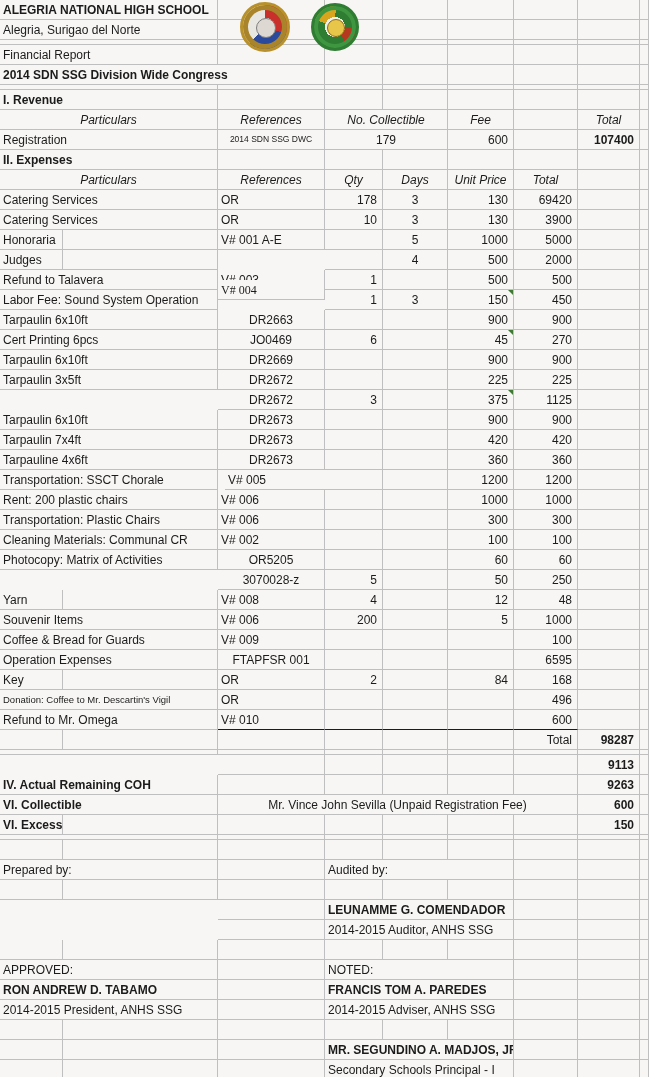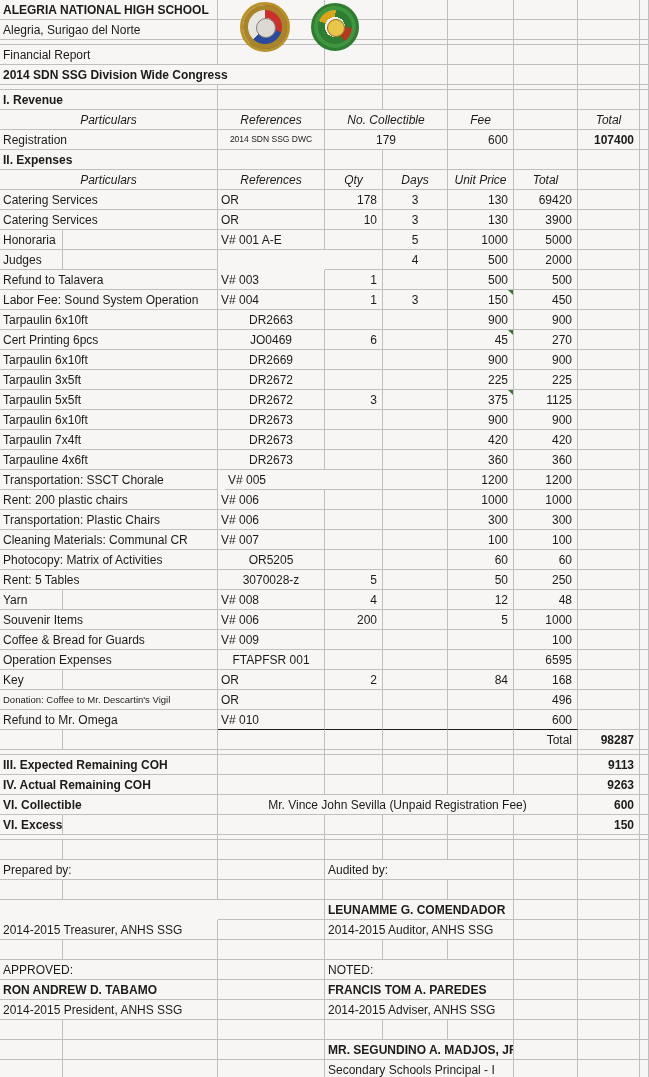--- a/index.html
+++ b/index.html
@@ -184,21 +184,21 @@
     <div class="c " style="left: 640px; top: 250px; width: 9px; height: 20px;"></div>
     <div class="c lft" style="left: 0px; top: 270px; width: 218px; height: 20px;">Refund to Talavera</div>
     <div class="c lft" style="left: 218px; top: 270px; width: 107px; height: 20px;">V# 003</div>
     <div class="c rgt" style="left: 325px; top: 270px; width: 58px; height: 20px;">1</div>
     <div class="c ctr" style="left: 383px; top: 270px; width: 65px; height: 20px;"></div>
     <div class="c rgt" style="left: 448px; top: 270px; width: 66px; height: 20px;">500</div>
     <div class="c rgt" style="left: 514px; top: 270px; width: 64px; height: 20px;">500</div>
     <div class="c " style="left: 578px; top: 270px; width: 62px; height: 20px;"></div>
     <div class="c " style="left: 640px; top: 270px; width: 9px; height: 20px;"></div>
     <div class="c lft" style="left: 0px; top: 290px; width: 218px; height: 20px;">Labor Fee: Sound System Operation</div>
-    <div class="c lft" style="left: 218px; top: 290px; width: 107px; height: 20px;">V# 004</div>
+    <div class="c lft" style="left: 218px; top: 280px; width: 107px; height: 20px; font-family: Liberation Serif, serif;">V# 004</div>
     <div class="c rgt" style="left: 325px; top: 290px; width: 58px; height: 20px;">1</div>
     <div class="c ctr" style="left: 383px; top: 290px; width: 65px; height: 20px;">3</div>
     <div class="c rgt" style="left: 448px; top: 290px; width: 66px; height: 20px;">150<span class="tri"></span></div>
     <div class="c rgt" style="left: 514px; top: 290px; width: 64px; height: 20px;">450</div>
     <div class="c " style="left: 578px; top: 290px; width: 62px; height: 20px;"></div>
     <div class="c " style="left: 640px; top: 290px; width: 9px; height: 20px;"></div>
     <div class="c lft" style="left: 0px; top: 310px; width: 218px; height: 20px;">Tarpaulin 6x10ft</div>
     <div class="c ctr" style="left: 218px; top: 310px; width: 107px; height: 20px;">DR2663</div>
     <div class="c rgt" style="left: 325px; top: 310px; width: 58px; height: 20px;"></div>
     <div class="c ctr" style="left: 383px; top: 310px; width: 65px; height: 20px;"></div>
@@ -223,21 +223,20 @@
     <div class="c " style="left: 578px; top: 350px; width: 62px; height: 20px;"></div>
     <div class="c " style="left: 640px; top: 350px; width: 9px; height: 20px;"></div>
     <div class="c lft" style="left: 0px; top: 370px; width: 218px; height: 20px;">Tarpaulin 3x5ft</div>
     <div class="c ctr" style="left: 218px; top: 370px; width: 107px; height: 20px;">DR2672</div>
     <div class="c rgt" style="left: 325px; top: 370px; width: 58px; height: 20px;"></div>
     <div class="c ctr" style="left: 383px; top: 370px; width: 65px; height: 20px;"></div>
     <div class="c rgt" style="left: 448px; top: 370px; width: 66px; height: 20px;">225</div>
     <div class="c rgt" style="left: 514px; top: 370px; width: 64px; height: 20px;">225</div>
     <div class="c " style="left: 578px; top: 370px; width: 62px; height: 20px;"></div>
     <div class="c " style="left: 640px; top: 370px; width: 9px; height: 20px;"></div>
-    <div class="c lft" style="left: 0px; top: 390px; width: 218px; height: 20px;">Tarpaulin 5x5ft</div>
     <div class="c ctr" style="left: 218px; top: 390px; width: 107px; height: 20px;">DR2672</div>
     <div class="c rgt" style="left: 325px; top: 390px; width: 58px; height: 20px;">3</div>
     <div class="c ctr" style="left: 383px; top: 390px; width: 65px; height: 20px;"></div>
     <div class="c rgt" style="left: 448px; top: 390px; width: 66px; height: 20px;">375<span class="tri"></span></div>
     <div class="c rgt" style="left: 514px; top: 390px; width: 64px; height: 20px;">1125</div>
     <div class="c " style="left: 578px; top: 390px; width: 62px; height: 20px;"></div>
     <div class="c " style="left: 640px; top: 390px; width: 9px; height: 20px;"></div>
     <div class="c lft" style="left: 0px; top: 410px; width: 218px; height: 20px;">Tarpaulin 6x10ft</div>
     <div class="c ctr" style="left: 218px; top: 410px; width: 107px; height: 20px;">DR2673</div>
     <div class="c rgt" style="left: 325px; top: 410px; width: 58px; height: 20px;"></div>
@@ -280,36 +279,35 @@
     <div class="c " style="left: 640px; top: 490px; width: 9px; height: 20px;"></div>
     <div class="c lft" style="left: 0px; top: 510px; width: 218px; height: 20px;">Transportation: Plastic Chairs</div>
     <div class="c lft" style="left: 218px; top: 510px; width: 107px; height: 20px;">V# 006</div>
     <div class="c rgt" style="left: 325px; top: 510px; width: 58px; height: 20px;"></div>
     <div class="c ctr" style="left: 383px; top: 510px; width: 65px; height: 20px;"></div>
     <div class="c rgt" style="left: 448px; top: 510px; width: 66px; height: 20px;">300</div>
     <div class="c rgt" style="left: 514px; top: 510px; width: 64px; height: 20px;">300</div>
     <div class="c " style="left: 578px; top: 510px; width: 62px; height: 20px;"></div>
     <div class="c " style="left: 640px; top: 510px; width: 9px; height: 20px;"></div>
     <div class="c lft" style="left: 0px; top: 530px; width: 218px; height: 20px;">Cleaning Materials: Communal CR</div>
-    <div class="c lft" style="left: 218px; top: 530px; width: 107px; height: 20px;">V# 007</div>
+    <div class="c lft" style="left: 218px; top: 530px; width: 107px; height: 20px;">V# 002</div>
     <div class="c rgt" style="left: 325px; top: 530px; width: 58px; height: 20px;"></div>
     <div class="c ctr" style="left: 383px; top: 530px; width: 65px; height: 20px;"></div>
     <div class="c rgt" style="left: 448px; top: 530px; width: 66px; height: 20px;">100</div>
     <div class="c rgt" style="left: 514px; top: 530px; width: 64px; height: 20px;">100</div>
     <div class="c " style="left: 578px; top: 530px; width: 62px; height: 20px;"></div>
     <div class="c " style="left: 640px; top: 530px; width: 9px; height: 20px;"></div>
     <div class="c lft" style="left: 0px; top: 550px; width: 218px; height: 20px;">Photocopy: Matrix of Activities</div>
     <div class="c ctr" style="left: 218px; top: 550px; width: 107px; height: 20px;">OR5205</div>
     <div class="c rgt" style="left: 325px; top: 550px; width: 58px; height: 20px;"></div>
     <div class="c ctr" style="left: 383px; top: 550px; width: 65px; height: 20px;"></div>
     <div class="c rgt" style="left: 448px; top: 550px; width: 66px; height: 20px;">60</div>
     <div class="c rgt" style="left: 514px; top: 550px; width: 64px; height: 20px;">60</div>
     <div class="c " style="left: 578px; top: 550px; width: 62px; height: 20px;"></div>
     <div class="c " style="left: 640px; top: 550px; width: 9px; height: 20px;"></div>
-    <div class="c lft" style="left: 0px; top: 570px; width: 218px; height: 20px;">Rent: 5 Tables</div>
     <div class="c ctr" style="left: 218px; top: 570px; width: 107px; height: 20px;">3070028-z</div>
     <div class="c rgt" style="left: 325px; top: 570px; width: 58px; height: 20px;">5</div>
     <div class="c ctr" style="left: 383px; top: 570px; width: 65px; height: 20px;"></div>
     <div class="c rgt" style="left: 448px; top: 570px; width: 66px; height: 20px;">50</div>
     <div class="c rgt" style="left: 514px; top: 570px; width: 64px; height: 20px;">250</div>
     <div class="c " style="left: 578px; top: 570px; width: 62px; height: 20px;"></div>
     <div class="c " style="left: 640px; top: 570px; width: 9px; height: 20px;"></div>
     <div class="c lft" style="left: 0px; top: 590px; width: 63px; height: 20px;">Yarn</div>
     <div class="c " style="left: 63px; top: 590px; width: 155px; height: 20px;"></div>
     <div class="c lft" style="left: 218px; top: 590px; width: 107px; height: 20px;">V# 008</div>
@@ -378,21 +376,20 @@
     <div class="c rgt b" style="left: 578px; top: 730px; width: 62px; height: 20px;">98287</div>
     <div class="c " style="left: 640px; top: 730px; width: 9px; height: 20px;"></div>
     <div class="spacer" style="left: 0px; top: 750px; width: 218px; height: 5px;"></div>
     <div class="spacer" style="left: 218px; top: 750px; width: 107px; height: 5px;"></div>
     <div class="spacer" style="left: 325px; top: 750px; width: 58px; height: 5px;"></div>
     <div class="spacer" style="left: 383px; top: 750px; width: 65px; height: 5px;"></div>
     <div class="spacer" style="left: 448px; top: 750px; width: 66px; height: 5px;"></div>
     <div class="spacer" style="left: 514px; top: 750px; width: 64px; height: 5px;"></div>
     <div class="spacer" style="left: 578px; top: 750px; width: 62px; height: 5px;"></div>
     <div class="spacer" style="left: 640px; top: 750px; width: 9px; height: 5px;"></div>
-    <div class="c lft b" style="left: 0px; top: 755px; width: 218px; height: 20px;">III. Expected Remaining COH</div>
     <div class="c " style="left: 218px; top: 755px; width: 107px; height: 20px;"></div>
     <div class="c " style="left: 325px; top: 755px; width: 58px; height: 20px;"></div>
     <div class="c " style="left: 383px; top: 755px; width: 65px; height: 20px;"></div>
     <div class="c " style="left: 448px; top: 755px; width: 66px; height: 20px;"></div>
     <div class="c " style="left: 514px; top: 755px; width: 64px; height: 20px;"></div>
     <div class="c rgt b" style="left: 578px; top: 755px; width: 62px; height: 20px;">9113</div>
     <div class="c " style="left: 640px; top: 755px; width: 9px; height: 20px;"></div>
     <div class="c lft b" style="left: 0px; top: 775px; width: 218px; height: 20px;">IV. Actual Remaining COH</div>
     <div class="c " style="left: 218px; top: 775px; width: 107px; height: 20px;"></div>
     <div class="c " style="left: 325px; top: 775px; width: 58px; height: 20px;"></div>
@@ -445,21 +442,20 @@
     <div class="c " style="left: 448px; top: 880px; width: 66px; height: 20px;"></div>
     <div class="c " style="left: 514px; top: 880px; width: 64px; height: 20px;"></div>
     <div class="c " style="left: 578px; top: 880px; width: 62px; height: 20px;"></div>
     <div class="c " style="left: 640px; top: 880px; width: 9px; height: 20px;"></div>
     <div class="c lft b" style="left: 8px; top: 900px; width: 220px; height: 20px; margin-top: 43px;">CHRISTINE ALAIZA L. GALGO</div>
     <div class="c " style="left: 218px; top: 900px; width: 107px; height: 20px;"></div>
     <div class="c lft b" style="left: 325px; top: 900px; width: 189px; height: 20px;">LEUNAMME G. COMENDADOR</div>
     <div class="c " style="left: 514px; top: 900px; width: 64px; height: 20px;"></div>
     <div class="c " style="left: 578px; top: 900px; width: 62px; height: 20px;"></div>
     <div class="c " style="left: 640px; top: 900px; width: 9px; height: 20px;"></div>
-    <div class="c lft" style="left: 0px; top: 920px; width: 218px; height: 20px;">2014-2015 Treasurer, ANHS SSG</div>
     <div class="c " style="left: 218px; top: 920px; width: 107px; height: 20px;"></div>
     <div class="c lft" style="left: 325px; top: 920px; width: 189px; height: 20px;">2014-2015 Auditor, ANHS SSG</div>
     <div class="c " style="left: 514px; top: 920px; width: 64px; height: 20px;"></div>
     <div class="c " style="left: 578px; top: 920px; width: 62px; height: 20px;"></div>
     <div class="c " style="left: 640px; top: 920px; width: 9px; height: 20px;"></div>
     <div class="c " style="left: 0px; top: 940px; width: 63px; height: 20px;"></div>
     <div class="c " style="left: 63px; top: 940px; width: 155px; height: 20px;"></div>
     <div class="c " style="left: 218px; top: 940px; width: 107px; height: 20px;"></div>
     <div class="c " style="left: 325px; top: 940px; width: 58px; height: 20px;"></div>
     <div class="c " style="left: 383px; top: 940px; width: 65px; height: 20px;"></div>

